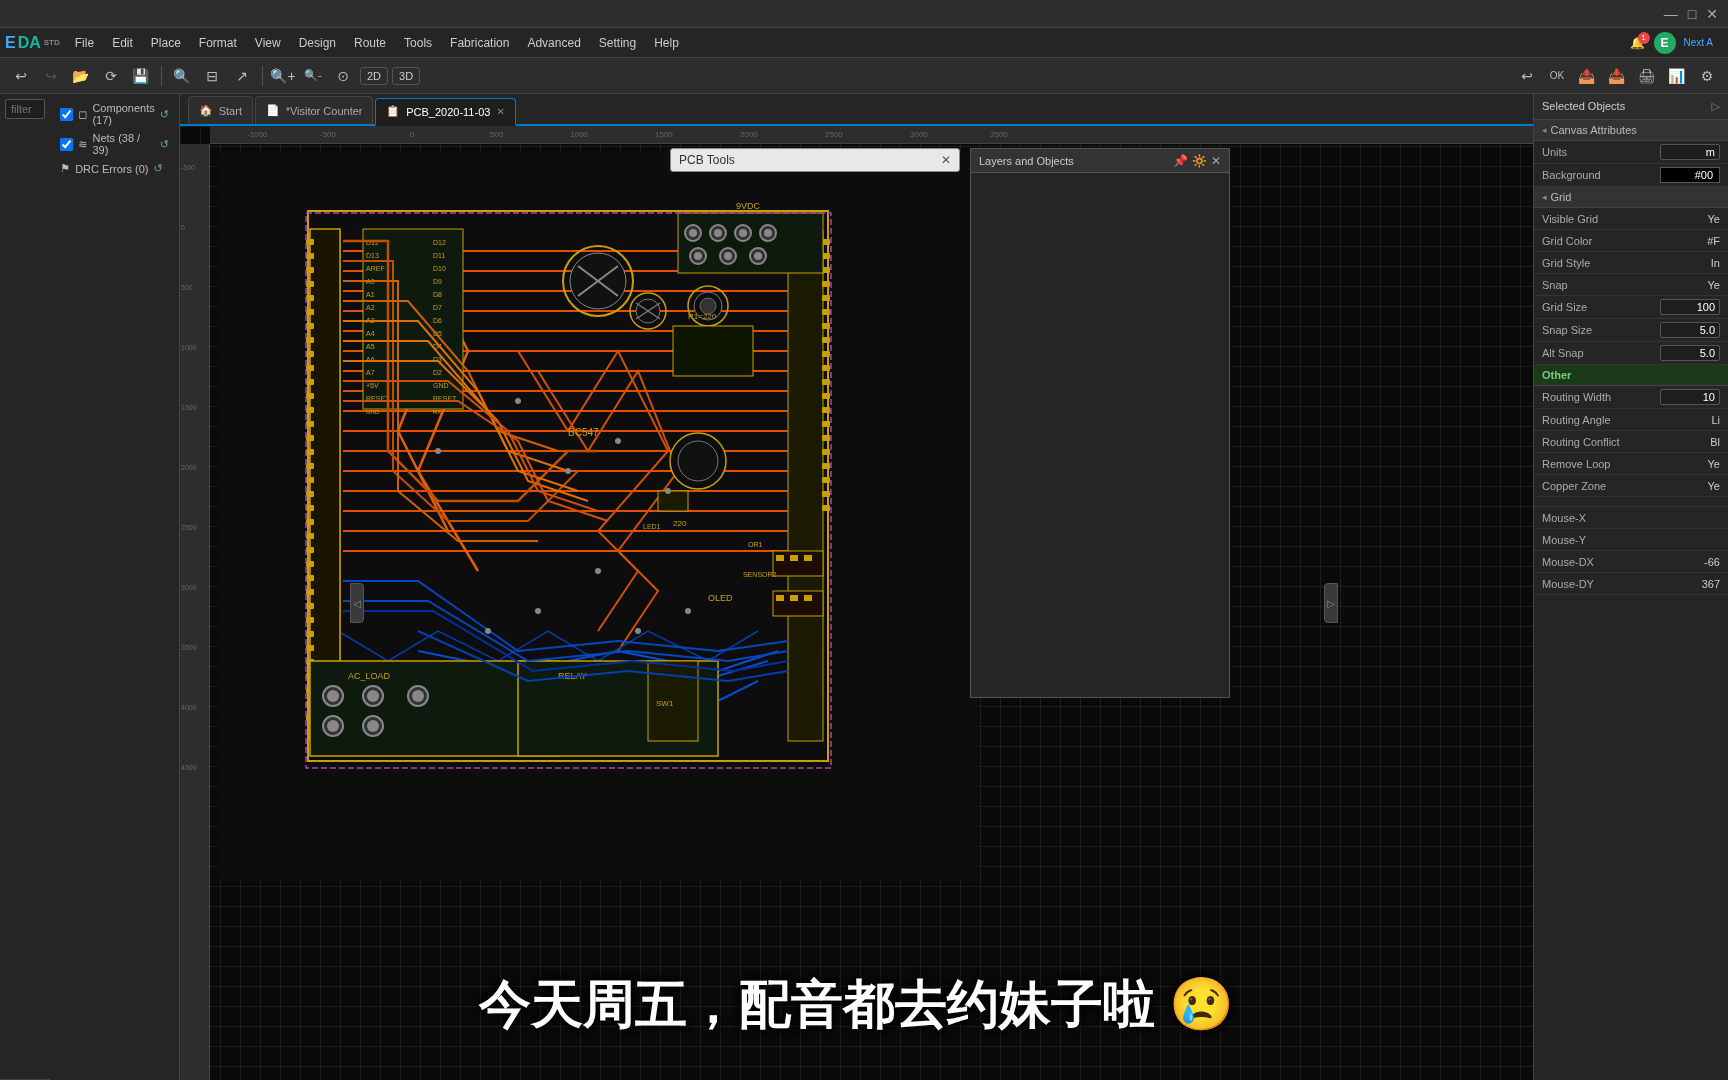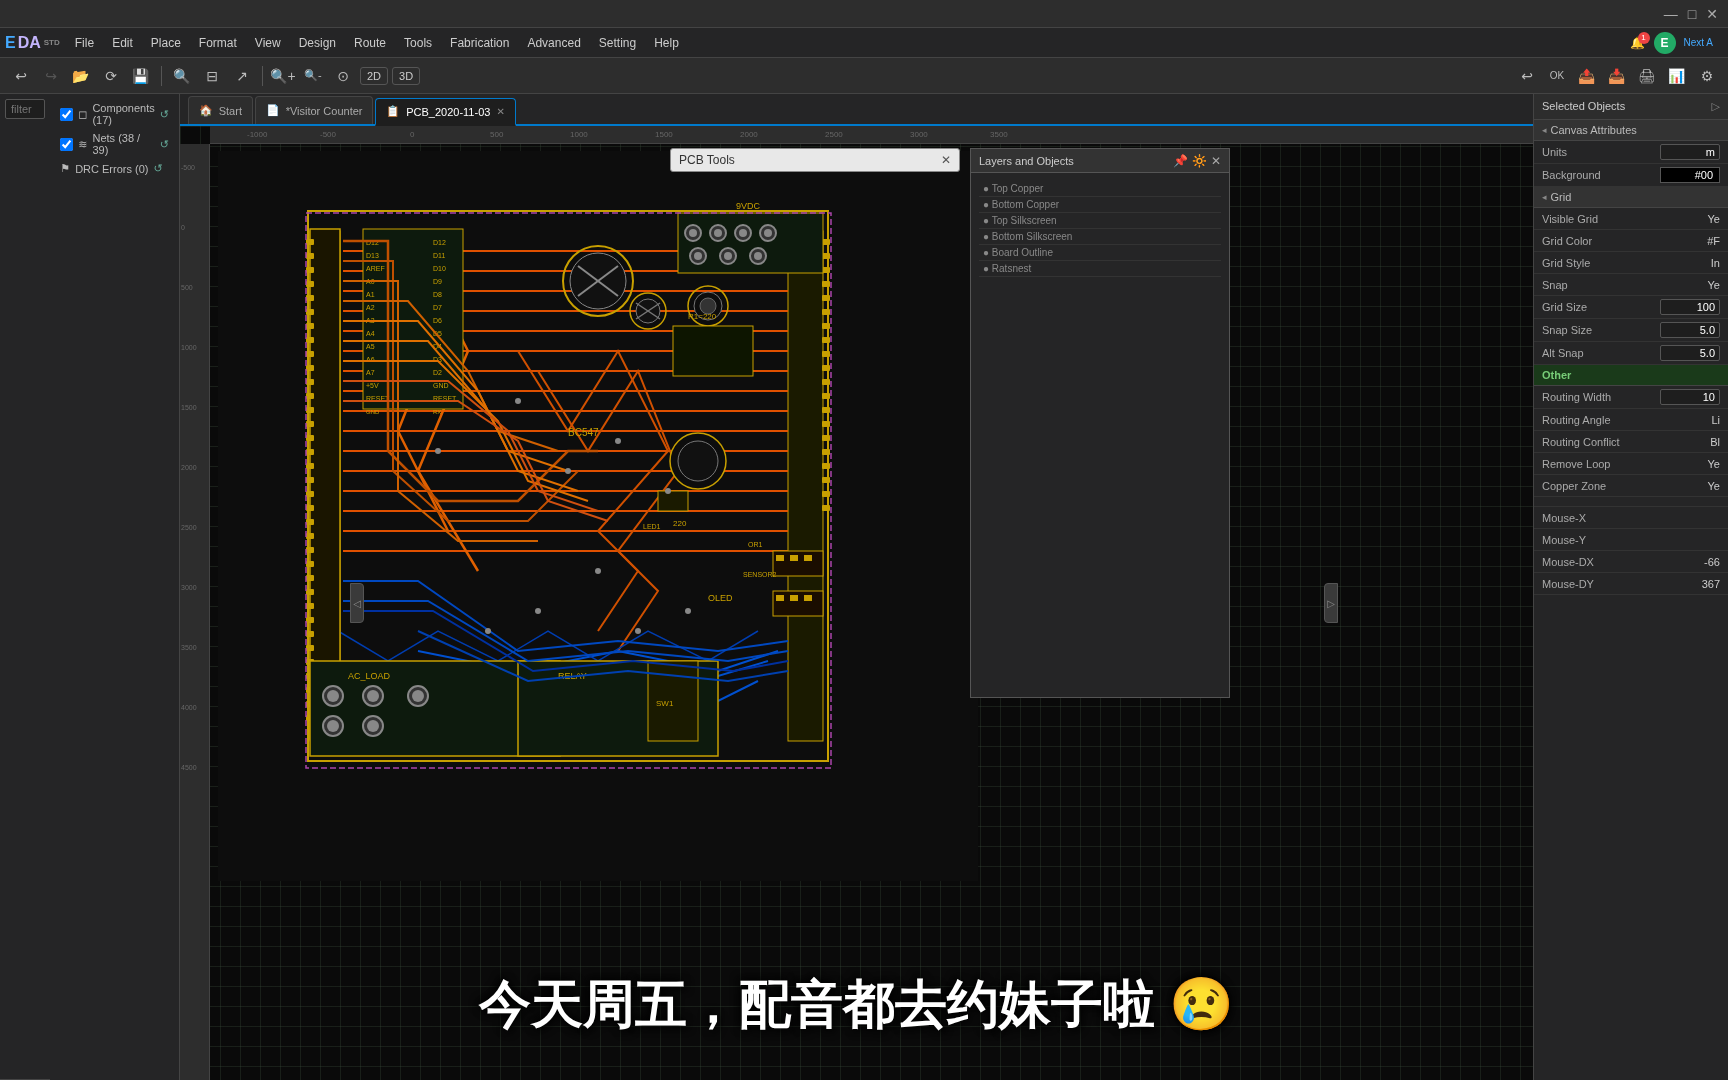--- a/index.html
+++ b/index.html
@@ -363,21 +363,21 @@
   <div style="position:absolute; right:10px; display:flex; gap:10px;">
     <span style="cursor:pointer; color:#aaa; font-size:14px;">—</span>
     <span style="cursor:pointer; color:#aaa; font-size:14px;">□</span>
     <span style="cursor:pointer; color:#aaa; font-size:14px;">✕</span>
   </div>
 </div>
 
 <div id="menu-bar">
   <div class="menu-logo">
     <span style="color:#4af; font-weight:bold; font-size:16px;">E</span>
-      <span style="color:#c4b5fd; font-weight:bold; font-size:16px;">DA</span>
+      <span style="color:#14b8a6; font-weight:bold; font-size:16px;">DA</span>
       <span style="font-size:8px; color:#888; margin-left:1px; vertical-align:super;">STD</span>
   </div>
   <div class="menu-item">File</div>
   <div class="menu-item">Edit</div>
   <div class="menu-item">Place</div>
   <div class="menu-item">Format</div>
   <div class="menu-item">View</div>
   <div class="menu-item">Design</div>
   <div class="menu-item">Route</div>
   <div class="menu-item">Tools</div>
@@ -755,28 +755,20 @@
       <div id="layers-panel">
         <div id="layers-panel-header">
           <span>Layers and Objects</span>
           <div class="layers-panel-icons">
             <span class="layers-panel-icon">📌</span>
             <span class="layers-panel-icon">🔆</span>
             <span class="layers-panel-icon">✕</span>
           </div>
         </div>
 
-        <div style="padding:8px; color:#666; font-size:10px;">
-          <div style="padding:2px 4px; color:#888; border-bottom:1px solid #333; cursor:pointer;">● Top Copper</div>
-          <div style="padding:2px 4px; color:#888; border-bottom:1px solid #333; cursor:pointer;">● Bottom Copper</div>
-          <div style="padding:2px 4px; color:#888; border-bottom:1px solid #333; cursor:pointer;">● Top Silkscreen</div>
-          <div style="padding:2px 4px; color:#888; border-bottom:1px solid #333; cursor:pointer;">● Bottom Silkscreen</div>
-          <div style="padding:2px 4px; color:#888; border-bottom:1px solid #333; cursor:pointer;">● Board Outline</div>
-          <div style="padding:2px 4px; color:#888; border-bottom:1px solid #333; cursor:pointer;">● Ratsnest</div>
-        </div>
       </div>
 
       <div id="collapse-left">◁</div>
 
       <div id="collapse-right">▷</div>
 
       <div id="subtitle">
         <span>今天周五，配音都去约妹子啦 😢</span>
       </div>
 

